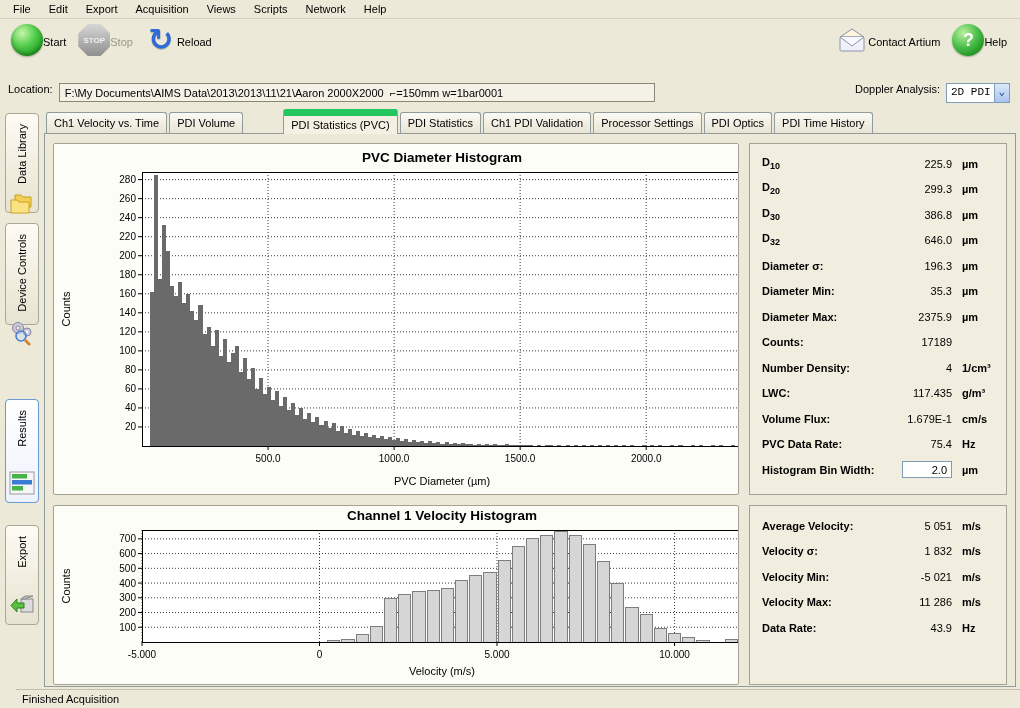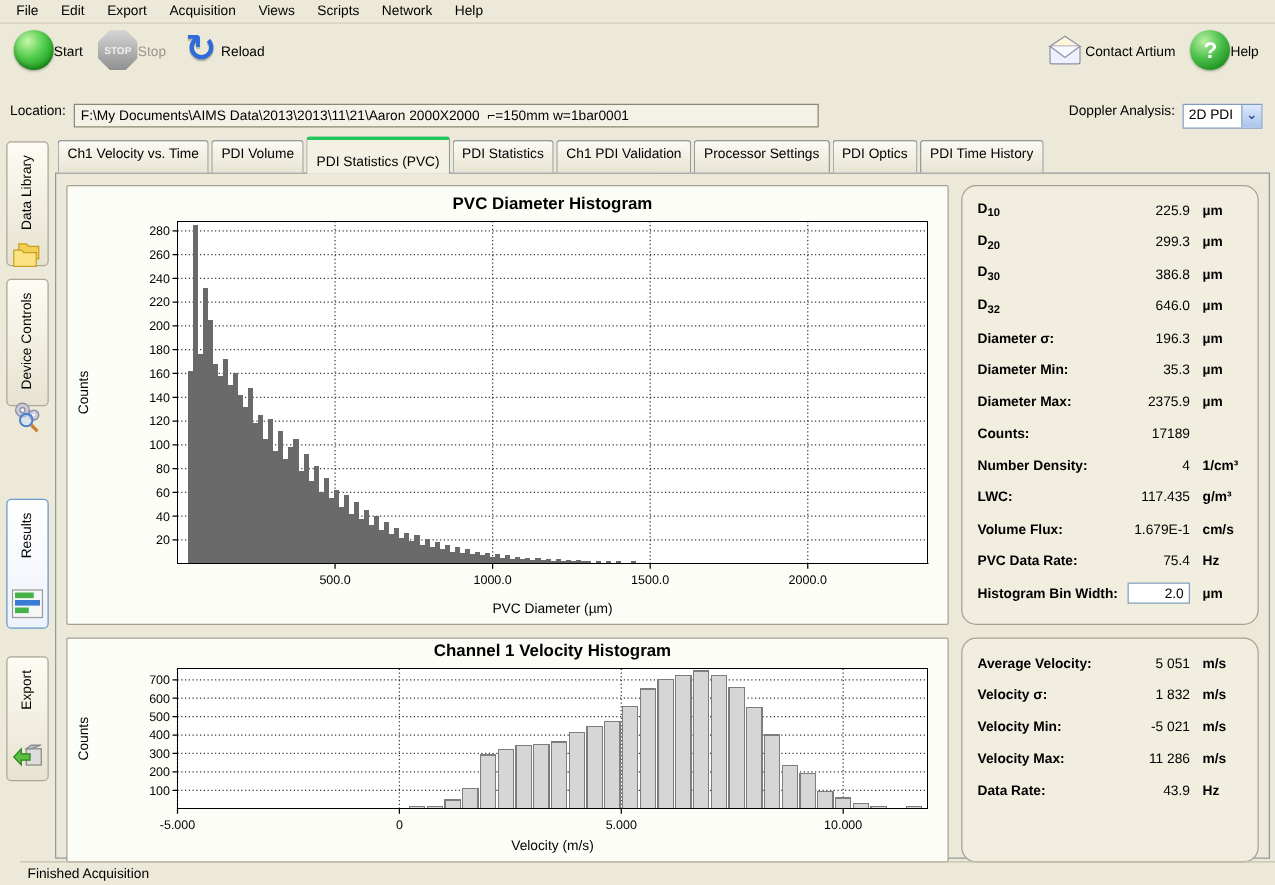--- a/index.html
+++ b/index.html
@@ -22,46 +22,46 @@
   .stop-icon { clip-path:polygon(30% 0,70% 0,100% 30%,100% 70%,70% 100%,30% 100%,0 70%,0 30%); background:linear-gradient(#d6d6d6,#8f8f8f); }
   .stop-icon i { font-style:normal; font-size:8px; font-weight:bold; color:#efefef; letter-spacing:0; }
   .reload-icon::before { content:"↻"; font-size:30px; font-weight:bold; color:#2e6bd6; line-height:30px; text-shadow:0 1px 1px rgba(0,0,0,.25); }
   .help-icon { border-radius:50%; background:radial-gradient(circle at 35% 28%, #b9f0a0 0%, #4cc04c 45%, #1d8f1d 80%); box-shadow:0 1px 2px rgba(0,0,0,.3); }
   .help-icon::before { content:"?"; color:#fff; font-weight:bold; font-size:18px; }
 
   
   .locationbar { height:26px; display:flex; padding:0 10px 4px 8px; gap:6px; }
   .location-input { width:596px; height:19px; font:11px "Liberation Sans","DejaVu Sans",sans-serif; padding:1px 5px; border:1px solid #8a8775; background:#f4f2e7; color:#000; }
   .flex-spacer { flex:1; }
-  .combo { width:64px; height:20px; border:1px solid #7f9db9; background:#fff; display:flex; align-items:stretch; }
+  .combo { width:64px; height:20px; border:1px solid #7f9db9; background:#fff; display:flex; align-items:stretch;font-family:Liberation Mono, monospace; }
   .combo-text { flex:1; padding:2px 3px 0 4px; white-space:nowrap; }
   .combo-btn { width:16px; border-left:1px solid #7f9db9; background:linear-gradient(#dce8fb,#aac4ee); display:flex; align-items:center; justify-content:center; }
   .combo-btn::before { content:"⌄"; color:#2a4d8f; font-size:11px; font-weight:bold; margin-top:-4px; }
 
   
   .main { flex:1; display:flex; padding:0 4px 2px 0; min-height:0; }
   .sidebar { width:44px; display:flex; flex-direction:column; align-items:center; }
   .side-btn { width:34px; border:1px solid #aca899; border-radius:4px; background:linear-gradient(#fdfbf3,#e7e3d1); display:flex; flex-direction:column; align-items:center; justify-content:space-between; padding:10px 0 6px 0; }
   .side-btn.active { background:linear-gradient(#ffffff,#edf3fc); border-color:#6a9ad0; }
   .side-label { writing-mode:vertical-rl; transform:rotate(180deg); white-space:nowrap; }
   .side-icon { width:26px; height:26px; margin-top:8px; }
   .side-btn-1 { height:100px; margin-top:4px; }
   .side-btn-2 { height:102px; margin-top:10px; }
   .side-btn-3 { height:104px; margin-top:74px; }
   .side-btn-4 { height:100px; margin-top:22px; }
 
   .content { flex:1; display:flex; flex-direction:column; min-width:0; }
   .tabs { display:flex; gap:2px; margin-left:2px; position:relative; z-index:2; }
   .tab { padding:4px 7px 3px 7px; border:1px solid #919b9c; border-bottom:none; border-radius:3px 3px 0 0; background:linear-gradient(#fbfaf4,#e8e4d3); margin-top:3px; white-space:nowrap; }
-  .tab.active { background:#f4f1e4; border-top:3px solid #22c55e; padding-top:12px; margin-top:0; margin-bottom:-1px; }
+  .tab.active { background:#f4f1e4; border-top:7px solid #22c55e; padding-top:3px; margin-top:0; margin-bottom:-1px;margin-left:38px; }
   .tab-panel { flex:1; border:1px solid #919b9c; background:#ece9d8; padding:9px 8px; display:flex; flex-direction:column; gap:10px; min-height:0; }
   .row-top { height:352px; display:flex; gap:10px; }
   .row-bottom { height:180px; display:flex; gap:10px; }
   .chart-panel { flex:1; background:#fdfdf8; border:1px solid #a5a294; border-radius:2px; overflow:hidden; }
-  .stats-panel { width:238px; background:#f1eee0; border:1px solid #a5a294; border-radius:12px; padding:10px 10px 6px 12px; }
+  .stats-panel { width:258px; background:#f1eee0; border:1px solid #a5a294; border-radius:0; padding:10px 10px 6px 12px; }
 
   .stat-row { display:flex; align-items:center; height:19px; margin-bottom:6.5px; }
   .stat-label { flex:1; font-weight:bold; }
   .stat-label sub { font-size:9px; }
   .stat-value { width:60px; text-align:right; }
   .stat-unit { width:44px; padding-left:10px; font-weight:bold; }
   .stat-input { width:50px; height:17px; border:1px solid #7f9db9; background:#fff; font:11px "Liberation Sans","DejaVu Sans",sans-serif; text-align:right; padding-right:4px; }
 
   svg text { font-family:"Liberation Sans","DejaVu Sans",sans-serif; fill:#000; }
 

